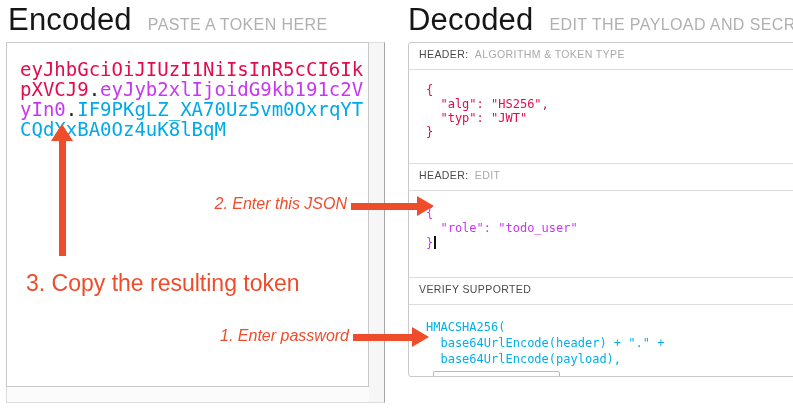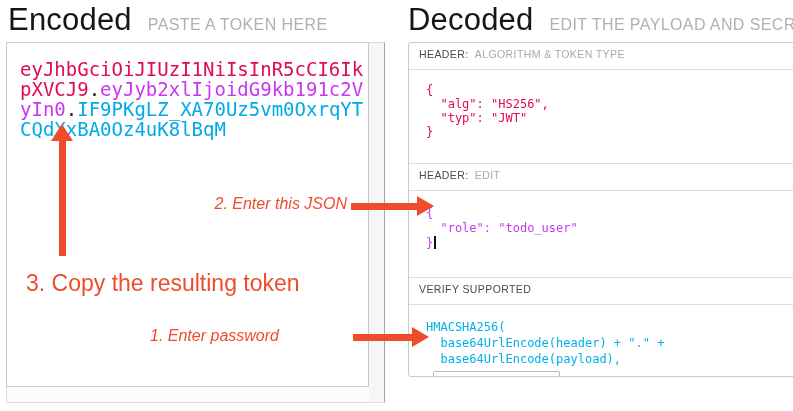--- a/index.html
+++ b/index.html
@@ -39,21 +39,21 @@
   #verify-body .code-line{line-height:16px;white-space:pre;}
   .cursor{display:inline-block;width:2px;height:13px;background:#111;vertical-align:-2px;margin-left:1px;}
   #secret-input{display:block;width:127px;height:19px;box-sizing:border-box;margin:4px 0 3px 7px;
       border:1px solid #b9b9b9;border-radius:2px;padding:0 0 0 4px;
       font-family:"DejaVu Sans Mono","Liberation Mono",monospace;font-size:12px;color:#00b0ec;outline:none;}
 
   
   .anno{position:absolute;color:#ee4c2b;z-index:5;white-space:nowrap;}
   .anno-text{font-size:16px;font-style:italic;}
   #step2-label{top:195px;left:150px;width:197px;text-align:right;}
-  #step1-label{top:327px;left:150px;width:199px;}
+  #step1-label{top:327px;left:150px;width:199px;text-align:right;}
   #step3-label{top:262px;left:26px;font-size:23px;margin-top:8px;}
   .shaft{position:absolute;background:#ee4c2b;z-index:5;}
   #arrow2-shaft{left:351px;top:203px;width:66px;height:7px;}
   #arrow2-head{position:absolute;left:417px;top:196px;width:0;height:0;z-index:5;
       border-top:10px solid transparent;border-bottom:10px solid transparent;border-left:17px solid #ee4c2b;}
   #arrow1-shaft{left:353px;top:334px;width:59px;height:7px;}
   #arrow1-head{position:absolute;left:412px;top:327px;width:0;height:0;z-index:5;
       border-top:10px solid transparent;border-bottom:10px solid transparent;border-left:17px solid #ee4c2b;}
   #arrow3-shaft{left:59px;top:140px;width:7px;height:116px;}
   #arrow3-head{position:absolute;left:51px;top:124px;width:0;height:0;z-index:5;

